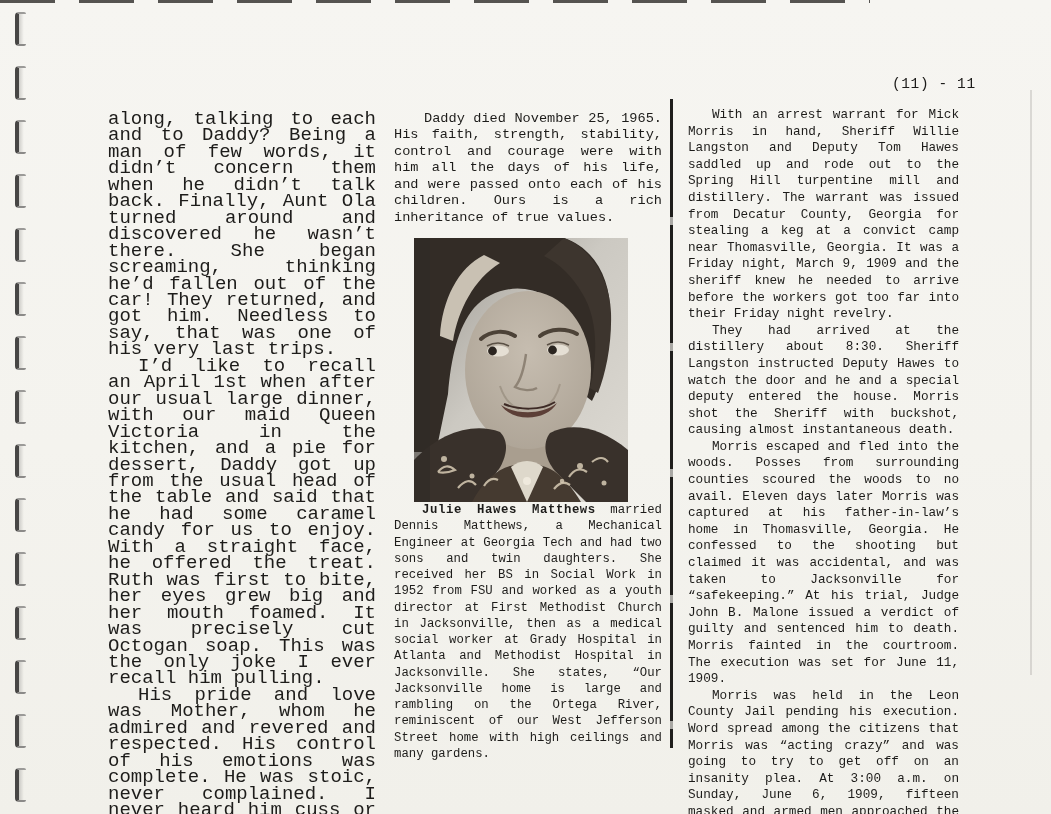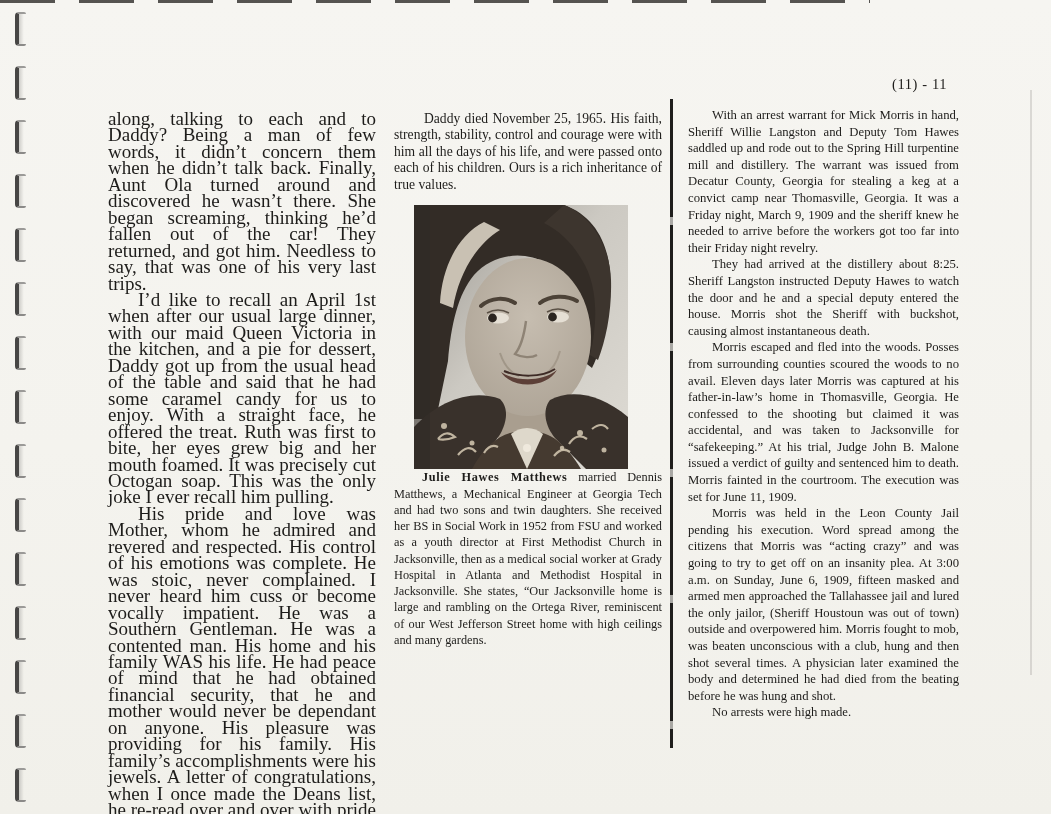--- a/index.html
+++ b/index.html
@@ -1,19 +1,19 @@
 <!DOCTYPE html>
 <html><head>
 <meta charset="utf-8">
 <style>
   html,body { margin:0; padding:0; background:#e9e8e4; }
   .page {
     position:relative; width:1051px; height:814px; overflow:hidden;
     background:linear-gradient(180deg,#f6f5f1 0%,#f4f3ee 55%,#f1f0ea 100%);
-    font-family:Liberation Serif, serif;
+    font-family:Liberation Mono, monospace;
     color:#1d1c1a;
   }
   
   .topline { position:absolute; top:0; left:0; width:870px; height:2.5px;
     background:repeating-linear-gradient(90deg, rgba(45,43,40,0.8) 0 55px, rgba(45,43,40,0) 55px 79px); }
   
   .rightedge { position:absolute; left:1030px; top:90px; width:2px; height:585px;
     background:rgba(135,133,128,0.25); }
   
   .holes { position:absolute; left:15px; top:12px; width:14px; height:790px;
@@ -143,19 +143,19 @@
       </svg>
     </figure>
 
     <p class="caption"><span class="lead">Julie Hawes Matthews</span><span> married Dennis Matthews, a Mechanical Engineer at Georgia Tech and had two sons and twin daughters.  She received her BS in Social Work in 1952 from FSU and worked as a youth director at First Methodist Church in Jacksonville, then as a medical social worker at Grady Hospital in Atlanta and Methodist Hospital in Jacksonville.  She states, “Our Jacksonville home is large and rambling on the Ortega River, reminiscent of our West Jefferson Street home with high ceilings and many gardens.</span></p>
   </div>
 
   <div class="divider"></div>
 
   <div id="col3" class="col">
     <p class="indent">With an arrest warrant for Mick Morris in hand, Sheriff Willie Langston and Deputy Tom Hawes saddled up and rode out to the Spring Hill turpentine mill and distillery.  The warrant was issued from Decatur County, Georgia for stealing a keg at a convict camp near Thomasville, Georgia. It was a Friday night, March 9, 1909 and the sheriff knew he needed to arrive before the workers got too far into their Friday night revelry.</p>
-    <p class="indent">They had arrived at the distillery about 8:25. Sheriff Langston instructed Deputy Hawes to watch the door and he and a special deputy entered the house.  Morris shot the Sheriff with buckshot, causing almost instantaneous death.</p>
+    <p class="indent">They had arrived at the distillery about 8:30. Sheriff Langston instructed Deputy Hawes to watch the door and he and a special deputy entered the house.  Morris shot the Sheriff with buckshot, causing almost instantaneous death.</p>
     <p class="indent">Morris escaped and fled  into the woods. Posses from surrounding counties scoured the woods to no avail.  Eleven days later Morris was captured at his father-in-law’s home in Thomasville, Georgia.  He confessed to the shooting but claimed it was accidental, and was taken to Jacksonville for “safekeeping.”  At his trial, Judge John B. Malone issued a verdict of guilty and sentenced him to death.  Morris fainted in the courtroom.  The execution was set for June 11, 1909.</p>
     <p class="indent">Morris was held in the Leon County Jail pending his execution.  Word spread among the citizens that Morris was “acting crazy” and was going to try to get off on an insanity plea.  At 3:00 a.m. on Sunday, June 6, 1909, fifteen masked and armed men approached the Tallahassee jail and lured the only jailor, (Sheriff Houstoun was out of town) outside and overpowered him.  Morris fought to mob, was beaten unconscious with a club, hung and then shot several times.  A physician later examined the body and determined he had died from the beating before he was hung and shot.</p>
     <p class="indent">No arrests were high made.</p>
   </div>
 
 </div>
 
 </body></html>

